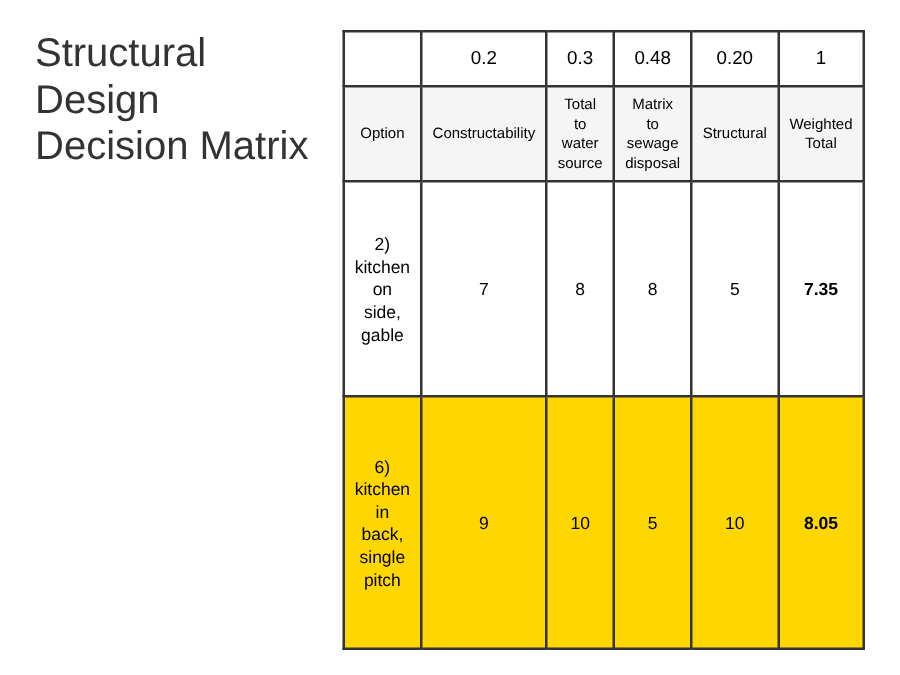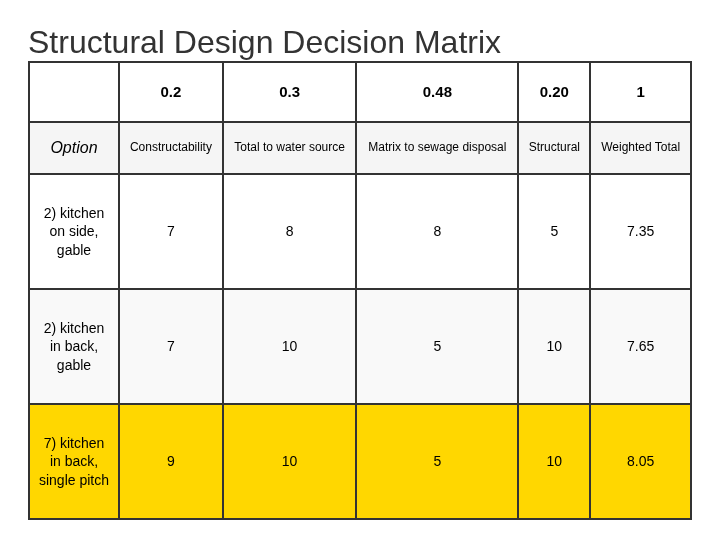--- a/index.html
+++ b/index.html
@@ -10,21 +10,22 @@
       background: #ffffff;
       font-family: Arial, sans-serif;
       overflow: hidden;
     }
 
     .page {
       width: 720px;
       height: 540px;
       padding: 24px 28px 20px 28px;
       display: flex;
-      flex-direction: column;
+      flex-direction: row;
+      gap: 16px;
     }
 
     .title {
       font-size: 32px;
       font-weight: 400;
       color: #333333;
       letter-spacing: 0px;
     }
 
     .matrix-table {
@@ -39,42 +40,41 @@
       text-align: center;
       vertical-align: middle;
       padding: 6px 8px;
       font-size: 13px;
       line-height: 1.3;
     }
 
     
     .weight-row th {
       background: #ffffff;
-      font-weight: bold;
+      font-weight: normal;
       font-size: 15px;
-      height: 60px;
+      height: 44px;
     }
 
     .weight-row th:first-child {
       background: #ffffff;
       border: 2px solid #333333;
     }
 
     
     .header-row td, .header-row th {
       background: #f5f5f5;
       font-size: 12px;
       font-weight: normal;
       height: 52px;
     }
 
     .header-row td:first-child {
       background: #f5f5f5;
-      font-size: 16px;
-      font-style: italic;
+      font-size: 12px;
     }
 
     
     .data-row td {
       font-size: 14px;
       height: 70px;
     }
 
     .data-row:nth-child(odd) td {
       background: #ffffff;
@@ -92,21 +92,21 @@
     
     .option-col {
       font-size: 12px;
       font-weight: normal;
       text-align: center;
       width: 90px;
     }
 
     
     .weighted-col {
-      font-weight: normal;
+      font-weight: bold;
       font-size: 15px;
       margin-top: 28px;
     }
   </style>
 </head>
 <body>
 
 <div class="page">
   <h1 class="title">Structural Design Decision Matrix</h1>
 
@@ -133,30 +133,22 @@
     </thead>
     <tbody id="table-body">
     <tr class="data-row">
           <td class="option-col">2) kitchen on side, gable</td>
           <td>7</td>
           <td>8</td>
           <td>8</td>
           <td>5</td>
           <td class="weighted-col">7.35</td>
         </tr>
-        <tr class="data-row">
-          <td class="option-col">2) kitchen in back, gable</td>
-          <td>7</td>
-          <td>10</td>
-          <td>5</td>
-          <td>10</td>
-          <td class="weighted-col">7.65</td>
-        </tr>
         <tr class="data-row highlight-row">
-          <td class="option-col">7) kitchen in back, single pitch</td>
+          <td class="option-col">6) kitchen in back, single pitch</td>
           <td>9</td>
           <td>10</td>
           <td>5</td>
           <td>10</td>
           <td class="weighted-col">8.05</td>
         </tr>
       </tbody>
   </table>
 </div>
 

